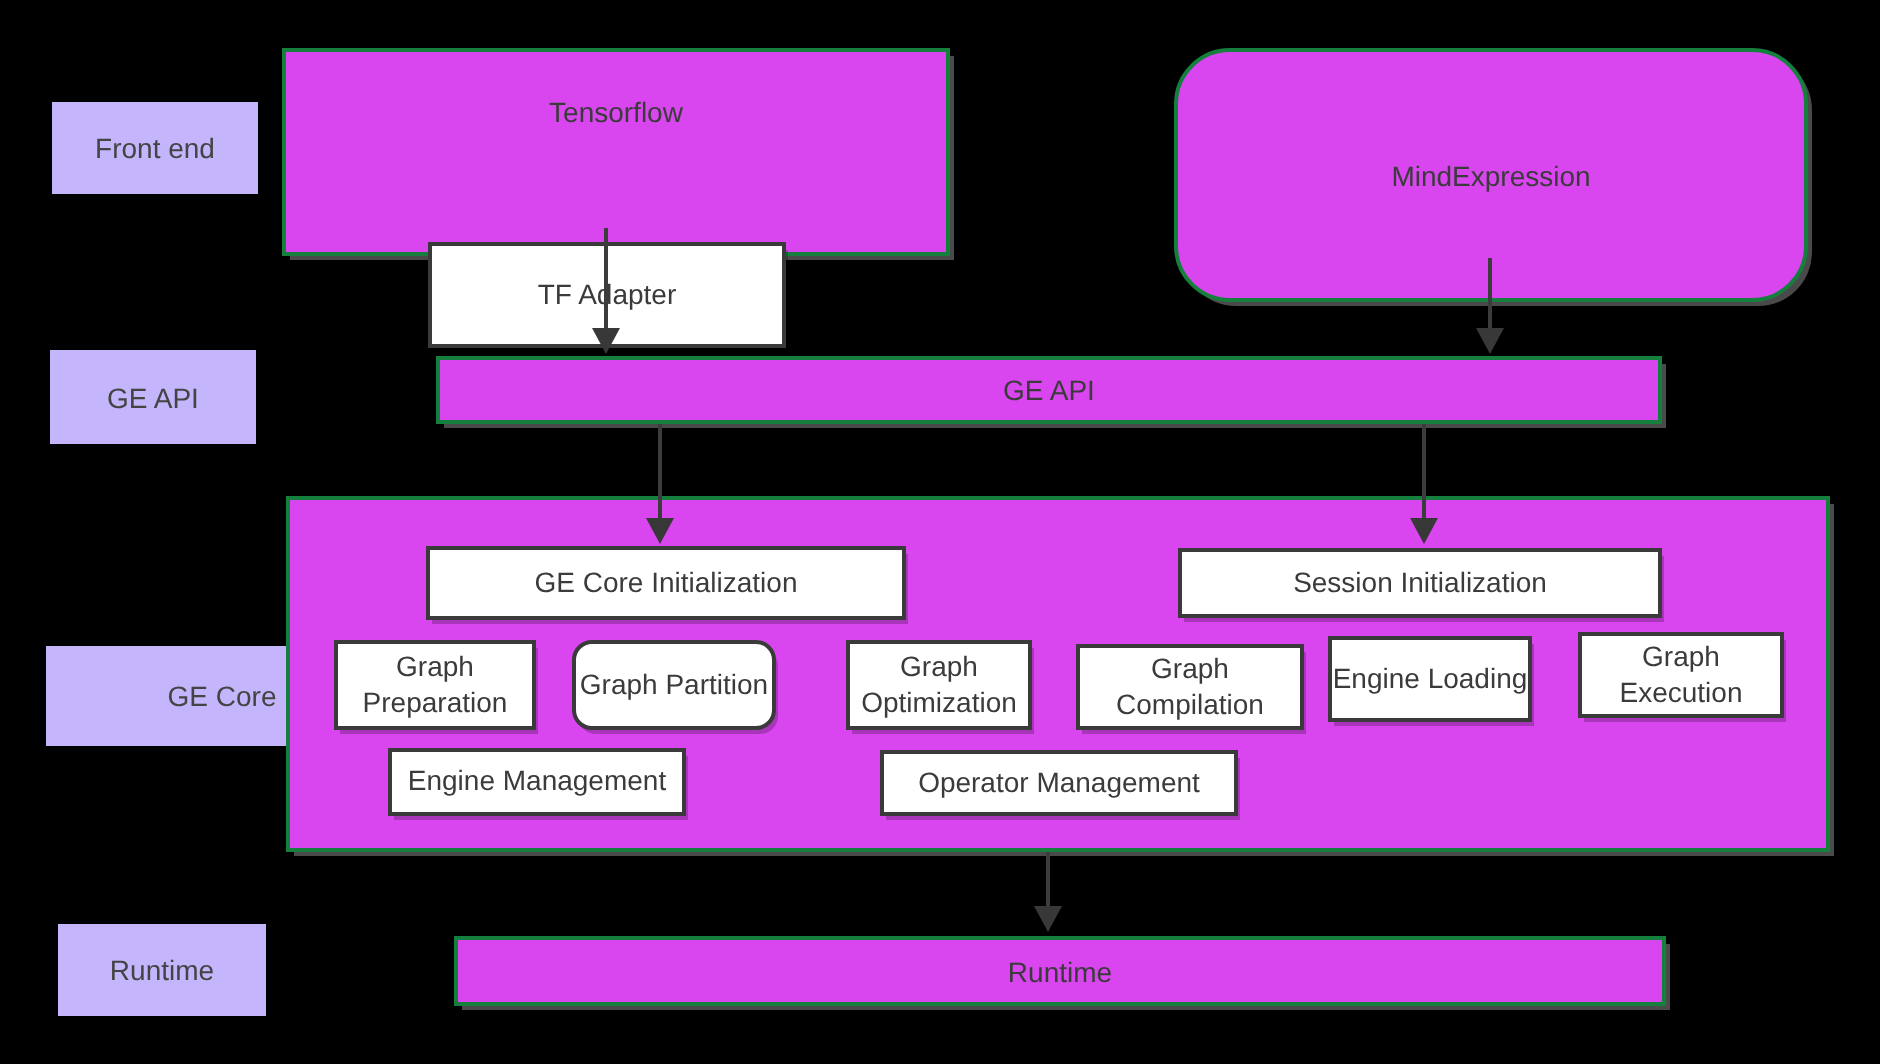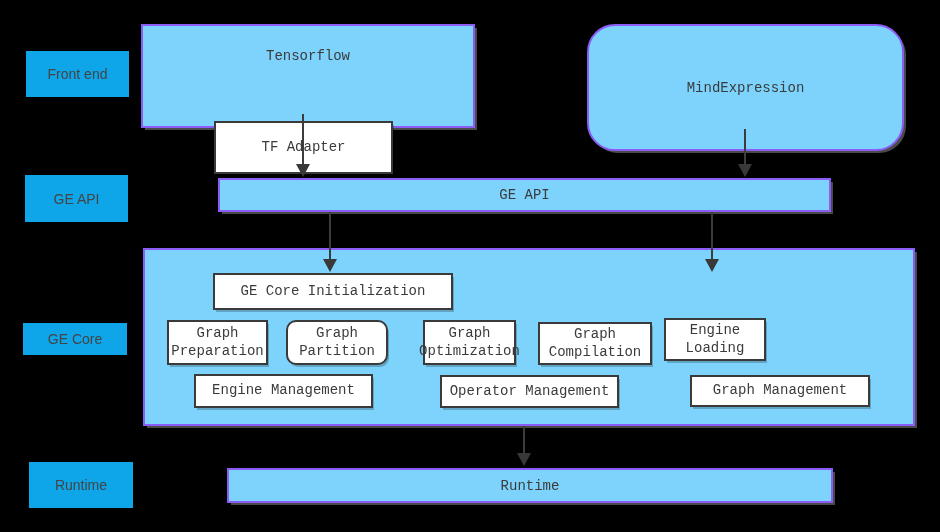--- a/index.html
+++ b/index.html
@@ -2,28 +2,27 @@
 <html><head>
 <meta charset="utf-8">
 <style>
   html,body{margin:0;padding:0;background:#000;}
   .stage{
     position:relative;width:940px;height:532px;background:#000;overflow:hidden;
     font-family:"Liberation Sans","DejaVu Sans",sans-serif;color:#3b3b3b;font-size:14px;
   }
   
   .rowlabel{
-    position:absolute;background:#0ea5e9;display:flex;align-items:center;justify-content:center;
+    position:absolute;background:#c4b5fd;display:flex;align-items:center;justify-content:center;
     color:#444;font-size:14px;
   }
   
   .outerbox{
-    position:absolute;background:#7dd3fc;border:2px solid #8b5cf6;box-sizing:border-box;
+    position:absolute;background:#d946ef;border:2px solid #15803d;box-sizing:border-box;
     box-shadow:3px 3px 0 -1px #4a4a4a;
-    font-family:Liberation Mono, monospace;
   }
   
   .innerbox{
     position:absolute;background:#fff;border:2px solid #3a3a3a;box-sizing:border-box;
     display:flex;align-items:center;justify-content:center;text-align:center;
     line-height:1.22;box-shadow:2px 3px 0 -1px rgba(0,0,0,0.22);
   }
   .centered-label{
     position:absolute;inset:0;display:flex;align-items:center;justify-content:center;text-align:center;
   }
@@ -36,49 +35,50 @@
     border-left:7px solid transparent;border-right:7px solid transparent;border-top:13px solid #383838;
   }
 </style>
 </head>
 <body>
 
 <div class="stage">
 
   <div class="rowlabel" style="left:26px;top:51px;width:103px;height:46px;">Front end</div>
   <div class="rowlabel" style="left:25px;top:175px;width:103px;height:47px;">GE API</div>
-  <div class="rowlabel" style="left:23px;top:323px;width:104px;height:32px;">GE Core</div>
+  <div class="rowlabel" style="left:23px;top:323px;width:104px;height:50px;padding-left:36px;">GE Core</div>
   <div class="rowlabel" style="left:29px;top:462px;width:104px;height:46px;">Runtime</div>
 
   <div class="outerbox" style="left:141px;top:24px;width:334px;height:104px;">
     <div class="tf-title">Tensorflow</div>
     <div class="innerbox" style="left:71px;top:53px;width:179px;height:53px;margin-top:42px;">TF Adapter</div>
   </div>
 
   <div class="outerbox" style="left:587px;top:24px;width:317px;height:127px;border-radius:28px;">
     <div class="centered-label">MindExpression</div>
   </div>
 
   <div class="outerbox" style="left:218px;top:178px;width:613px;height:34px;">
     <div class="centered-label">GE API</div>
   </div>
 
   <div class="outerbox" style="left:143px;top:248px;width:772px;height:178px;">
 
     <div class="innerbox" style="left:68px;top:23px;width:240px;height:37px;">GE Core Initialization</div>
+    <div class="innerbox" style="left:444px;top:24px;width:242px;height:35px;">Session Initialization</div>
 
     <div class="innerbox" style="left:22px;top:70px;width:101px;height:45px;">Graph Preparation</div>
     <div class="innerbox" style="left:141px;top:70px;width:102px;height:45px;border-radius:10px;">Graph Partition</div>
     <div class="innerbox" style="left:278px;top:70px;width:93px;height:45px;">Graph Optimization</div>
     <div class="innerbox" style="left:393px;top:72px;width:114px;height:43px;">Graph Compilation</div>
     <div class="innerbox" style="left:519px;top:68px;width:102px;height:43px;">Engine Loading</div>
+    <div class="innerbox" style="left:644px;top:66px;width:103px;height:43px;">Graph Execution</div>
 
-    <div class="innerbox" style="left:49px;top:124px;width:179px;height:34px;">Engine Management</div>
+    <div class="innerbox" style="left:49px;top:124px;width:149px;height:34px;">Engine Management</div>
     <div class="innerbox" style="left:295px;top:125px;width:179px;height:33px;">Operator Management</div>
-    <div class="innerbox" style="left:545px;top:125px;width:180px;height:32px;">Graph Management</div>
   </div>
 
   <div class="outerbox" style="left:227px;top:468px;width:606px;height:35px;">
     <div class="centered-label">Runtime</div>
   </div>
 
   <div class="arrow" style="left:296px;top:114px;height:63px;">
     <div class="arrow-line"></div>
       <div class="arrow-head"></div>
   </div>

